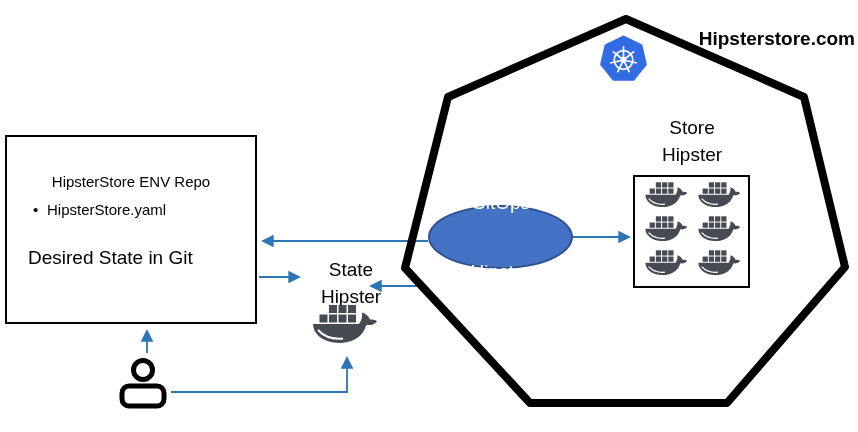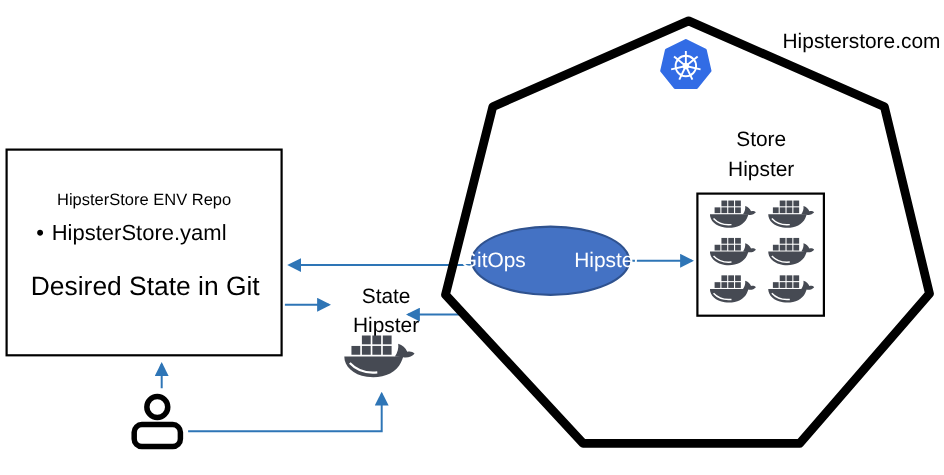--- a/index.html
+++ b/index.html
@@ -16,46 +16,46 @@
   #arr path{fill:var(--arrow);}
   .hept{stroke:var(--outline); stroke-width:8; fill:none; stroke-linejoin:round;}
   .whale{fill:var(--whale);}
   .whale-smile{stroke:#fff; stroke-width:2; fill:none;}
 
   .env-repo-box{
     position:absolute; left:5px; top:135px; width:252px; height:189px;
     border:2px solid #000; box-sizing:border-box; background:#fff;
   }
   .env-title{position:absolute; top:36px; left:0; right:0; text-align:center; font-size:15px;}
-  .env-bullet{position:absolute; top:64px; left:26px; font-size:20px;}
+  .env-bullet{position:absolute; top:64px; left:26px; font-size:15px;}
   .env-bullet .dot{display:inline-block; width:14px;}
-  .env-caption{position:absolute; top:110px; left:21px; font-size:24px;}
+  .env-caption{position:absolute; top:110px; left:21px; font-size:19px;}
 
-  .domain-label{position:absolute; left:690px; top:28px; width:165px; text-align:right; font-size:19px;}
+  .domain-label{position:absolute; left:690px; top:28px; width:165px; text-align:right; font-size:19px;font-weight:bold;}
 
   .k8s-logo{position:absolute; left:599px; top:35px; width:49px; height:49px;}
   .k8s-poly{fill:var(--kubernetes-blue); stroke:var(--kubernetes-blue); stroke-width:6; stroke-linejoin:round;}
   .k8s-wheel{stroke:#fff; stroke-width:3.5; fill:none;}
   .k8s-hub{fill:#fff;}
 
   .store-label{position:absolute; left:633px; top:114px; width:118px; text-align:center;
     font-size:19px; line-height:27px;}
   .store-box{
     position:absolute; left:633px; top:175px; width:117px; height:113px;
     border:2px solid #000; box-sizing:border-box; background:#fff;
   }
   .pod-grid{display:grid; grid-template-columns:repeat(2,1fr); place-items:center;
     width:100%; height:100%; padding:4px 4px; box-sizing:border-box;}
   .pod-grid svg{width:46px; height:34px;}
 
   .gitops-ellipse{
     position:absolute; left:428px; top:205px; width:145px; height:64px;
     background:var(--ellipse-fill); border:2px solid var(--ellipse-border);
     border-radius:50%; box-sizing:border-box;
-    display:flex; align-items:center; justify-content:center;
+    display:flex; flex-direction:column; align-items:center; justify-content:center;
     color:#fff; font-size:19px; line-height:25px;gap:44px;
   }
 
   .registry-label{position:absolute; left:301px; top:256px; width:100px; text-align:center;
     font-size:19px; line-height:27px;}
   .registry-whale{position:absolute; left:309px; top:303px; width:68px; height:52px;}
   .person-stroke{stroke:#000; stroke-width:5; fill:none; stroke-linejoin:round;}
 </style>
 </head>
 <body>

